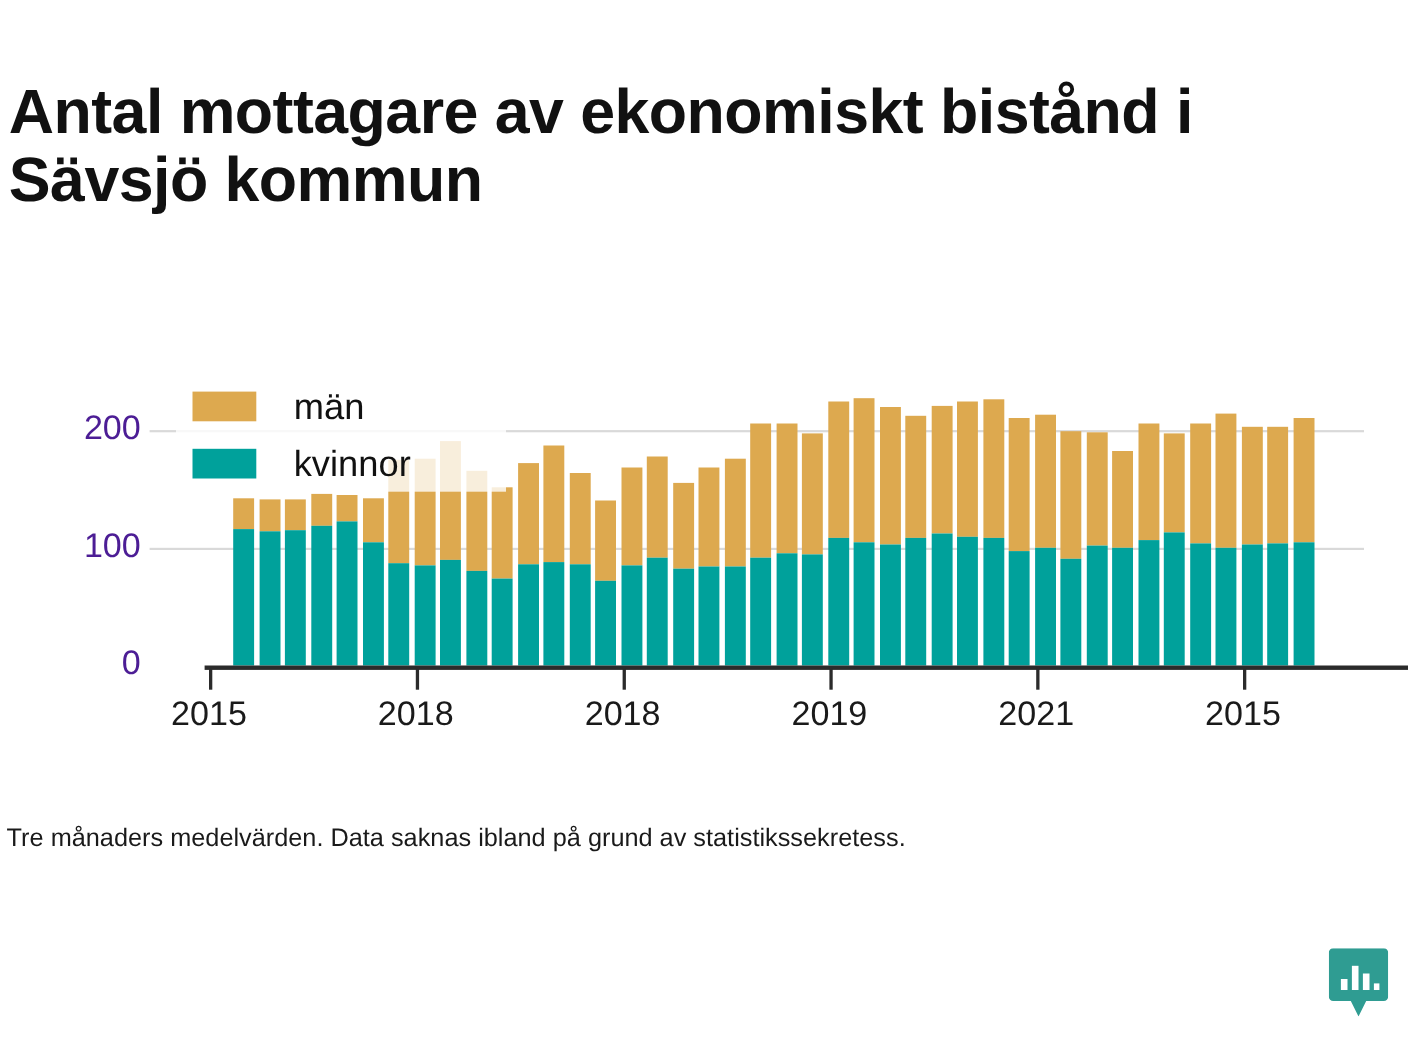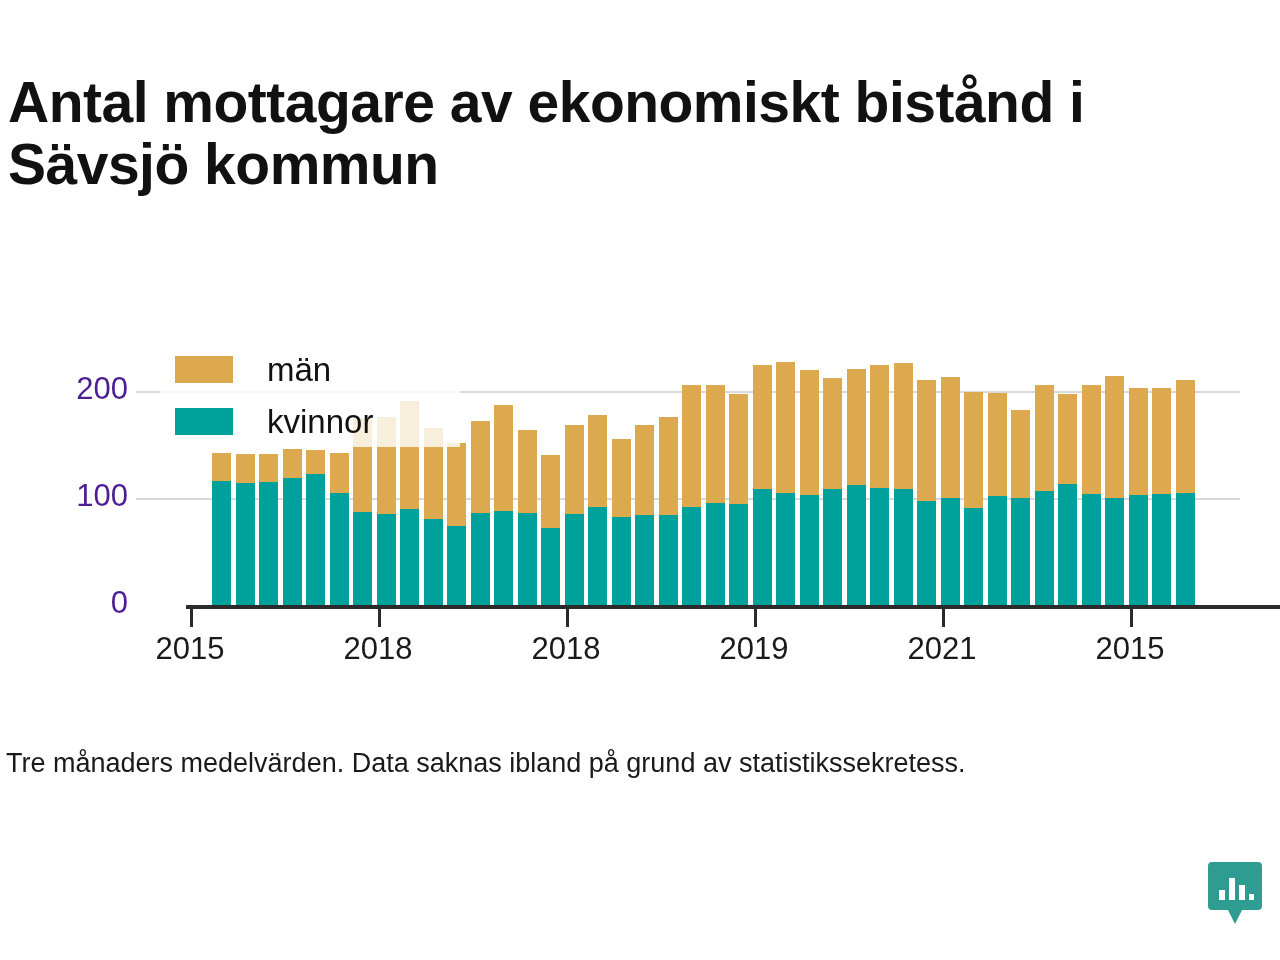--- a/index.html
+++ b/index.html
@@ -98,21 +98,21 @@
     position:absolute;top:24px;
     font-size:31px;color:#1a1a1a;
     transform:translateX(-50%);
     white-space:nowrap;
   }
 
   
   .footnote{
     position:absolute;
     left:6px;top:748px;
-    font-size:27px;
+    font-size:23px;
     color:#1a1a1a;
     white-space:nowrap;
   }
 
   
   .logo{
     position:absolute;
     right:18px;top:862px;
     display:flex;align-items:center;
   }

